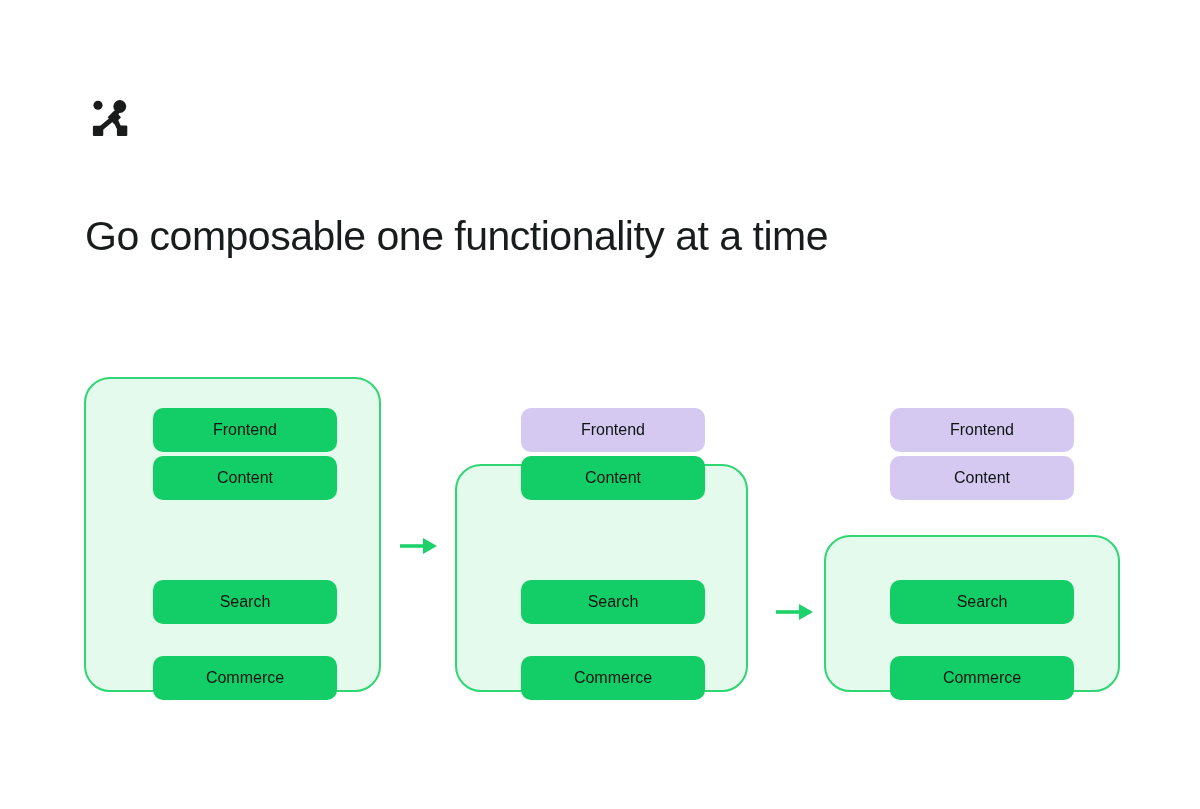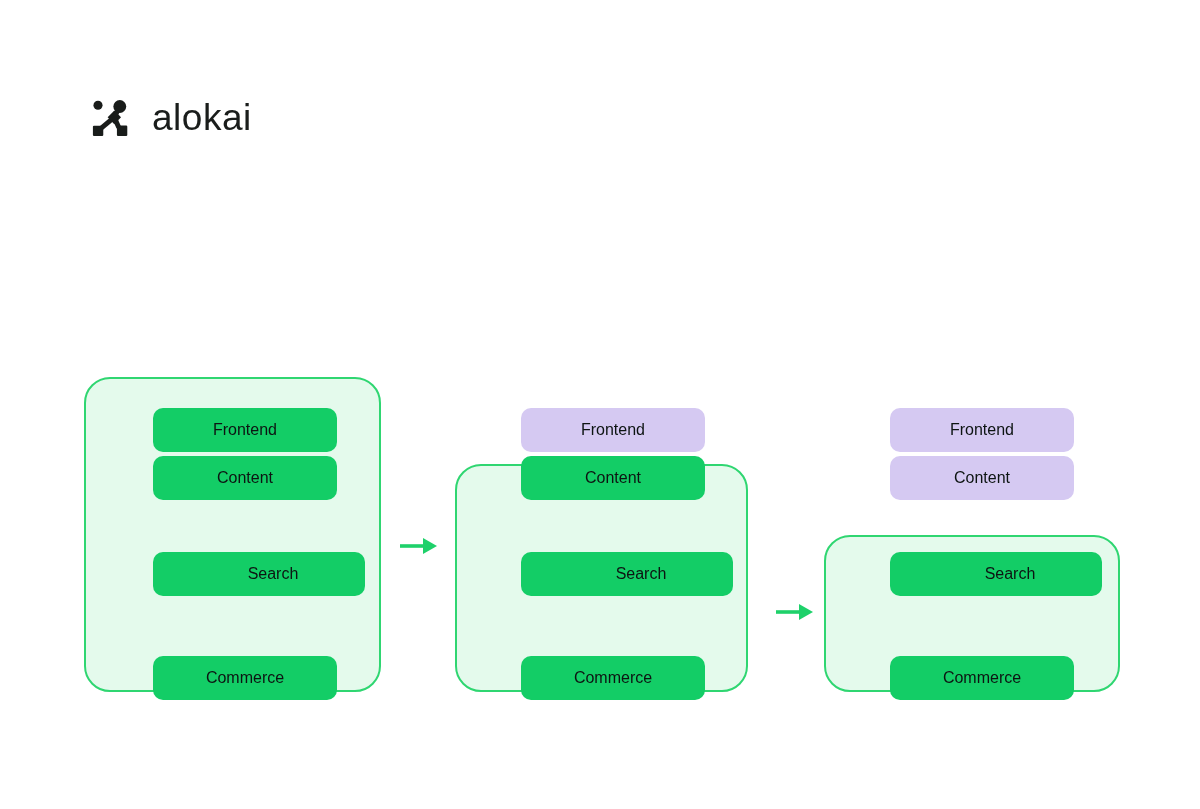--- a/index.html
+++ b/index.html
@@ -75,21 +75,21 @@
     z-index: 2;
   }
   .green    { background: #13cd66; }
   .lavender { background: #d5c9f2; }
 
   .s1 { left: 153px; }
   .s2 { left: 521px; }
   .s3 { left: 890px; }
   .row1 { top: 408px; }
   .row2 { top: 456px; }
-  .row3 { top: 552px; padding-left: 28px; }
+  .row3 { top: 580px; }
   .row4 { top: 623px; margin-top: 33px; }
 
   
   .arrow {
     position: absolute;
     width: 40px;
     height: 20px;
   }
   .a1 { left: 398px; top: 536px; }
   .a2 { left: 774px; top: 602px; }
@@ -107,23 +107,23 @@
         <polygon points="29.5,15.5 37,23 29.5,31 22,23"></polygon>
         <rect x="5.5" y="32.5" width="11.6" height="11.6" rx="1.2"></rect>
         <rect x="32.4" y="32.4" width="11.6" height="11.6" rx="1.2"></rect>
       </g>
       <g stroke="#191c1a" stroke-width="5.5" stroke-linecap="butt">
         <line x1="35.6" y1="11" x2="29.5" y2="23"></line>
         <line x1="29.5" y1="23" x2="11.2" y2="38.3"></line>
         <line x1="29.5" y1="23" x2="34.5" y2="34.5"></line>
       </g>
     </svg>
-    <span class="wordmark">alokai</span>
   </div>
 
+  <h1 class="heading">Go composable one functionality at a time</h1>
 
   <div class="container c1"></div>
   <div class="pill green s1 row1">Frontend</div>
   <div class="pill green s1 row2">Content</div>
   <div class="pill green s1 row3">Search</div>
   <div class="pill green s1 row4">Commerce</div>
 
   <svg class="arrow a1" viewBox="0 0 40 20" xmlns="http://www.w3.org/2000/svg">
     <line x1="2" y1="10" x2="27" y2="10" stroke="#1ed16a" stroke-width="3.6"></line>
     <polygon points="25,2 39,10 25,18" fill="#1ed16a"></polygon>

